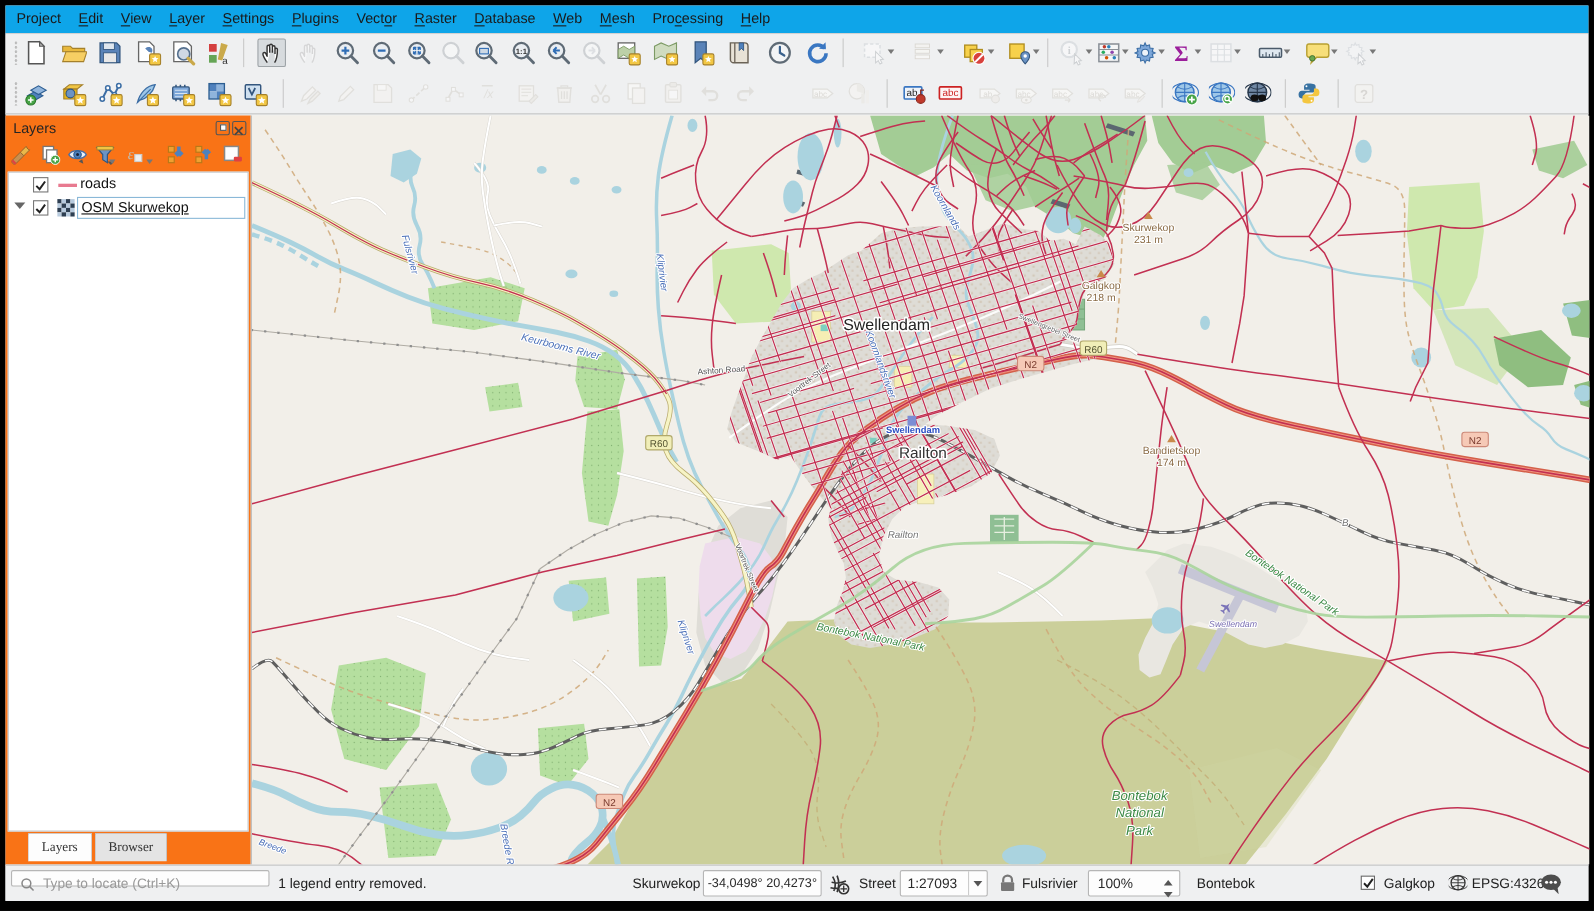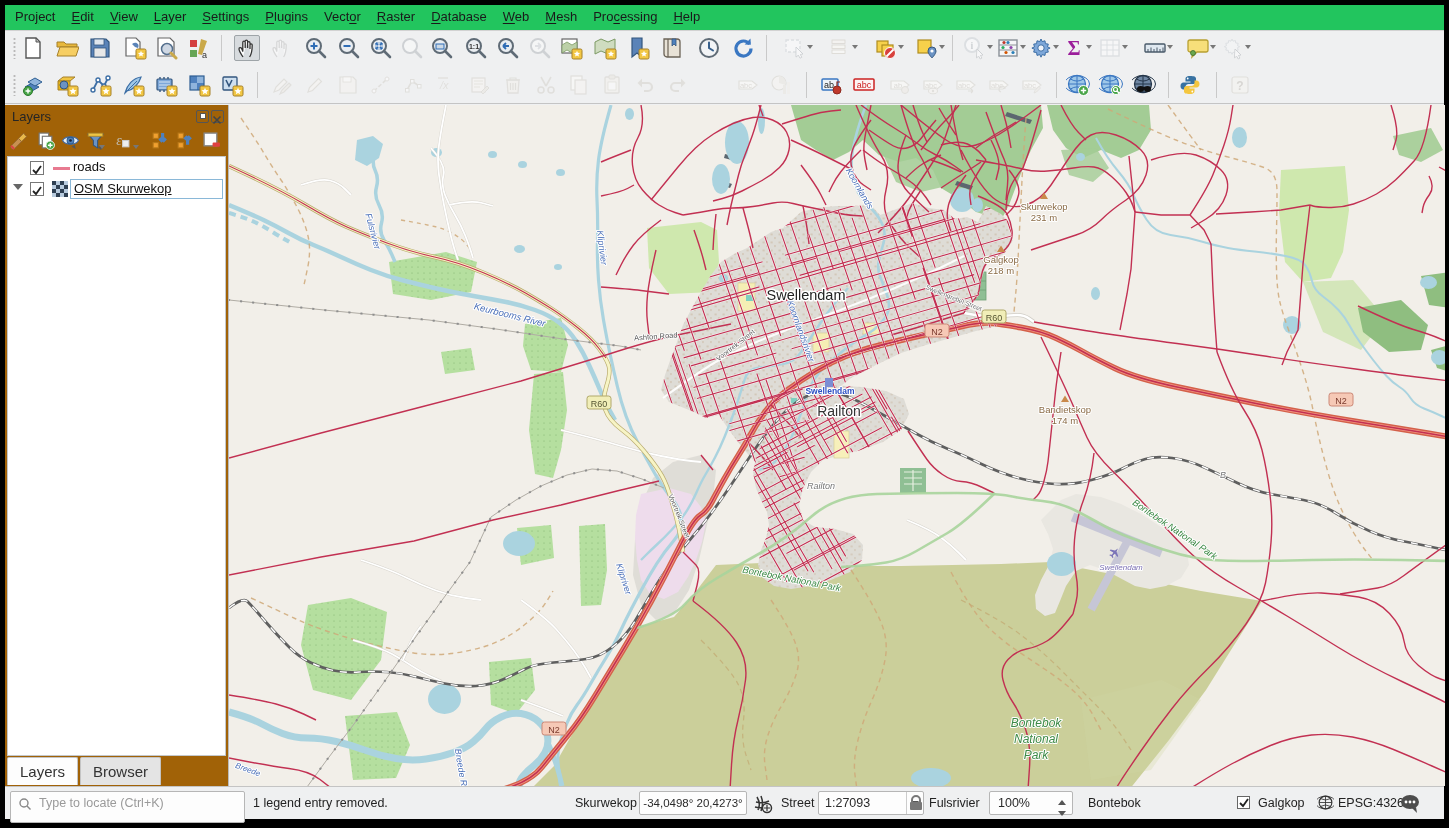--- a/index.html
+++ b/index.html
@@ -1,32 +1,32 @@
 <!DOCTYPE html>
 <html><head><meta charset="utf-8"><style>
 *{margin:0;padding:0;box-sizing:border-box;}
 html,body{width:1449px;height:828px;background:#000;overflow:hidden;}
 body{font-family:"Liberation Sans",sans-serif;position:relative;}
 #win{position:absolute;left:5px;top:5px;width:1439px;height:814px;background:#eff0f1;}
-#menubar{position:absolute;left:0;top:0;width:100%;height:26px;background:#22c55e;border-bottom:1px solid #d2d2d2;color:#1a1a1a;font-size:13.5px;}
+#menubar{position:absolute;left:0;top:0;width:100%;height:26px;background:#0ea5e9;border-bottom:1px solid #d2d2d2;color:#1a1a1a;font-size:13.5px;}
 #menubar span{display:inline-block;padding:4px 8px;font-size:13px;}
 #menubar u{text-decoration:underline;text-underline-offset:2px;}
 .tbi{position:absolute;width:26px;height:26px;padding:1px;}
 .tbi.faded{opacity:0.45;filter:grayscale(35%) brightness(108%);}
 .tbi.pressed{background:#d7dbde;border:1px solid #9ea4a8;border-radius:2px;padding:0;}
 .tbi svg{display:block;}
 .drop{position:absolute;width:0;height:0;border-left:3.5px solid transparent;border-right:3.5px solid transparent;border-top:4.5px solid #777;}
 .tsep{position:absolute;width:1px;background:#c9c9c9;}
 .grip{position:absolute;width:3px;background:radial-gradient(circle at 1.5px 2px, #b9b9b9 1px, transparent 1.2px);background-size:3px 4px;}
 #toolbars{position:absolute;left:0;top:26px;width:100%;height:73px;background:#eff0f1;border-bottom:1px solid #c4c4c4;}
-#panel{position:absolute;left:0;top:100px;width:223px;height:681px;background:#a16207;}
+#panel{position:absolute;left:0;top:100px;width:223px;height:681px;background:#f97316;}
 #ptitle{position:absolute;left:7px;top:4px;font-size:13px;color:#252525;}
 .winbtn{position:absolute;width:13px;height:13px;border:1.5px solid #555;border-radius:2px;}
 #plist{position:absolute;left:2px;top:51px;width:219px;height:600px;background:#fff;border:1px solid #c4c8cc;text-decoration:underline;}
-#ptabs{position:absolute;left:2px;bottom:2px;height:27px;font-size:15px;color:#333;}
+#ptabs{position:absolute;left:20px;bottom:2px;height:27px;font-size:12px;color:#333;font-family:Liberation Serif, serif;}
 .ptab{display:inline-block;padding:5px 12px;border:1px solid #c4c4c4;border-bottom:none;background:#e4e4e4;margin-right:2px;border-radius:2px 2px 0 0;}
 .ptab.act{background:#fdfdfd;}
 #map{position:absolute;left:223px;top:100px;width:1216px;height:681px;background:#f2efe9;border-left:1px solid #bbb;}
 #status{position:absolute;left:0;bottom:0;width:100%;height:33px;background:#eff0f1;border-top:1px solid #c4c4c4;font-size:12.5px;color:#3a3a3a;}
 .sbox{position:absolute;background:#fdfdfd;border:1px solid #b6b6b6;border-radius:2px;font-size:12.5px;color:#2a2a2a;}
 .slabel{position:absolute;top:9px;}
 .spin{position:absolute;width:17px;height:24px;top:4px;}
 .spin:before{content:"";position:absolute;left:4px;top:4px;border-left:4px solid transparent;border-right:4px solid transparent;border-bottom:5px solid #555;}
 .spin:after{content:"";position:absolute;left:4px;bottom:4px;border-left:4px solid transparent;border-right:4px solid transparent;border-top:5px solid #555;}
 </style></head><body>
@@ -919,37 +919,37 @@
         <text x="993" y="320.5" text-anchor="middle" font-family="Liberation Sans,sans-serif" font-size="9" fill="#555533">R60</text>
         <rect x="924" y="324" width="24" height="13" rx="2.5" fill="#f6c9b6" stroke="#cc8877" stroke-width="1"></rect>
         <text x="936" y="334.5" text-anchor="middle" font-family="Liberation Sans,sans-serif" font-size="9" fill="#7a3b2e">N2</text>
         <rect x="1328" y="393" width="24" height="13" rx="2.5" fill="#f6c9b6" stroke="#cc8877" stroke-width="1"></rect>
         <text x="1340" y="403.5" text-anchor="middle" font-family="Liberation Sans,sans-serif" font-size="9" fill="#7a3b2e">N2</text>
         <rect x="541" y="722" width="24" height="13" rx="2.5" fill="#f6c9b6" stroke="#cc8877" stroke-width="1"></rect>
         <text x="553" y="732.5" text-anchor="middle" font-family="Liberation Sans,sans-serif" font-size="9" fill="#7a3b2e">N2</text>
       </svg>
     </div>
     <div id="status">
-      <div class="sbox" style="left:5px;top:4px;width:235px;height:32px;">
+      <div class="sbox" style="left:5px;top:4px;width:235px;height:15px;">
         <svg width="14" height="14" viewBox="0 0 14 14" style="position:absolute;left:7px;top:5px;">
           <circle cx="6" cy="6" r="4" fill="none" stroke="#888" stroke-width="1.4"></circle>
           <path d="M9,9 l3.5,3.5" stroke="#888" stroke-width="1.4"></path>
         </svg>
         <span style="position:absolute;left:28px;top:4px;color:#9a9a9a;">Type to locate (Ctrl+K)</span>
       </div>
       <span class="slabel" style="left:248px;color:#222;">1 legend entry removed.</span>
       <span class="slabel" style="left:570px;color:#222;">Skurwekop</span>
       <div class="sbox" style="left:634px;top:4px;width:108px;height:24px;text-align:center;padding-top:5px;font-size:11.5px;white-space:nowrap;">-34,0498° 20,4273°</div>
       <svg width="20" height="20" viewBox="0 0 20 20" style="position:absolute;left:748px;top:7px;">
         <path d="M4,3 c3,5 3,9 1,13 M8,2 c2,5 2,10 0,15 M3,8 c4,1 9,1 13,-1 M2,13 c4,1 8,1 12,-1" stroke="#333" stroke-width="1.5" fill="none"></path>
         <circle cx="14" cy="14" r="4.5" fill="#eff0f1" stroke="#333" stroke-width="1.5"></circle>
         <path d="M14,11 v6 M11,14 h6" stroke="#333" stroke-width="1.2"></path>
       </svg>
       <span class="slabel" style="left:776px;color:#222;">Street</span>
-      <div class="sbox" style="left:813px;top:4px;width:106px;height:24px;padding:4px 0 0 6px;">1:27093<div style="position:absolute;right:0;top:0;width:17px;height:22px;border-left:1px solid #ccc;">
+      <div class="sbox" style="left:813px;top:4px;width:80px;height:24px;padding:4px 0 0 6px;">1:27093<div style="position:absolute;right:0;top:0;width:17px;height:22px;border-left:1px solid #ccc;">
           <div style="position:absolute;left:4px;top:9px;border-left:4px solid transparent;border-right:4px solid transparent;border-top:5px solid #555;"></div>
         </div></div>
       <svg width="16" height="18" viewBox="0 0 16 18" style="position:absolute;left:903px;top:7px;">
         <rect x="2" y="8" width="12" height="8" rx="1" fill="#777"></rect>
         <path d="M4,8 v-2 a4,4 0 0 1 8,0 v2" fill="none" stroke="#777" stroke-width="2"></path>
       </svg>
       <span class="slabel" style="left:924px;color:#222;">Fulsrivier</span>
       <div class="sbox" style="left:984px;top:4px;width:84px;height:24px;padding:4px 0 0 8px;">100%<div class="spin" style="right:1px;"></div></div>
       <span class="slabel" style="left:1083px;color:#222;">Bontebok</span>
       <div class="sbox" style="left:1140px;top:4px;width:94px;height:24px;padding:4px 16px 0 8px;margin-top:40px;">0,0 °<div class="spin" style="right:1px;"></div></div>

